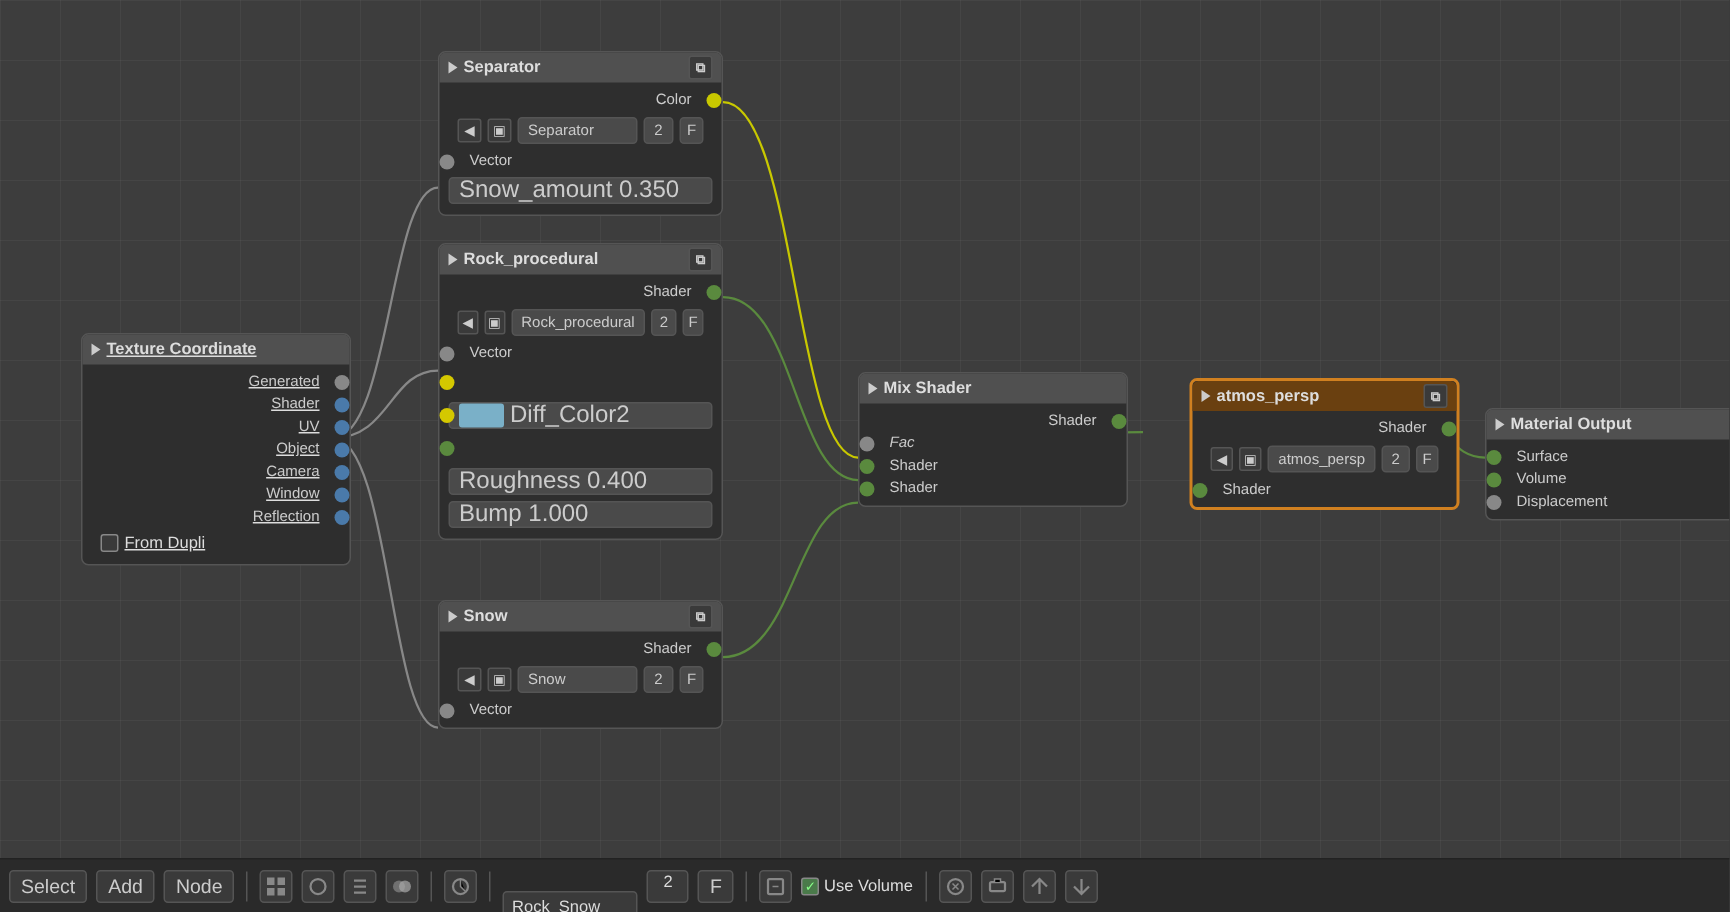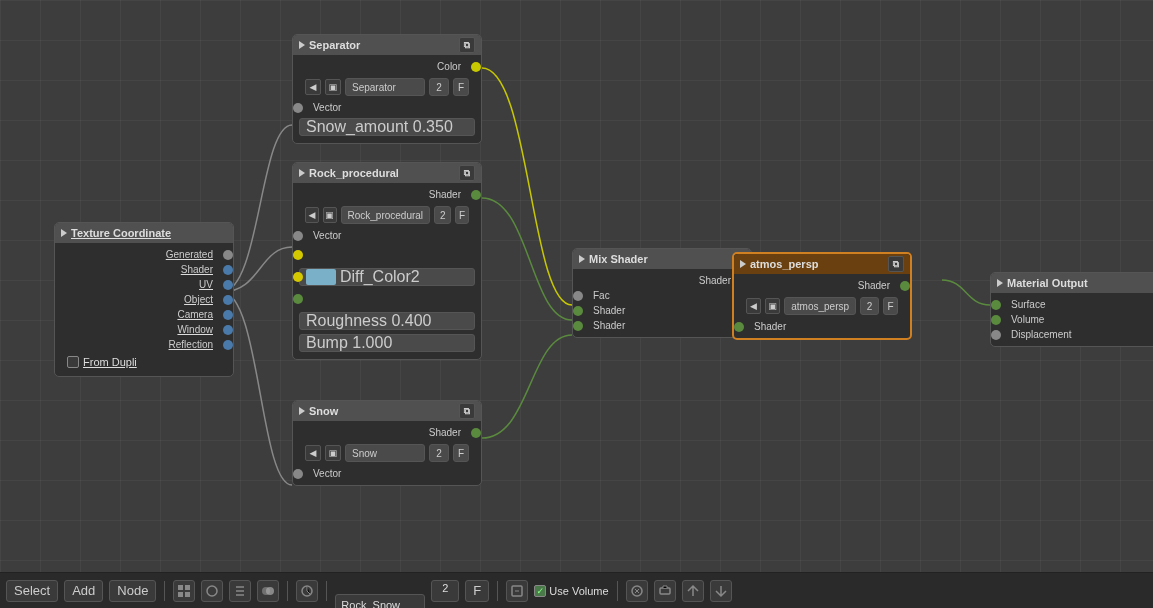--- a/index.html
+++ b/index.html
@@ -262,21 +262,21 @@
 
     
     .mix-shader-node {
       left: 572px;
       top: 248px;
       width: 135px;
     }
 
     
     .atmos-node {
-      left: 732px;
+      left: 793px;
       top: 252px;
       width: 180px;
       border: 2px solid #d08020;
     }
 
     
     .material-node {
       left: 990px;
       top: 272px;
       width: 155px;
@@ -508,21 +508,21 @@
   <div class="node mix-shader-node">
     <div class="node-header">
       <span class="node-header-triangle"></span>
       <span>Mix Shader</span>
     </div>
     <div class="node-body">
       <div class="node-output-row" style="position:relative;">
         <span>Shader</span>
         <div class="dot-right" style="background:#5a8a3e;position:absolute;right:-6px;top:50%;transform:translateY(-50%);width:10px;height:10px;border-radius:50%;"></div>
       </div>
-      <div class="node-input-row" style="position:relative;">
+      <div class="node-input-row" style="position:relative;font-style:italic;">
         <div class="dot-left" style="background:#888;position:absolute;left:-6px;top:50%;transform:translateY(-50%);width:10px;height:10px;border-radius:50%;"></div>
         <span>Fac</span>
       </div>
       <div class="node-input-row" style="position:relative;">
         <div class="dot-left" style="background:#5a8a3e;position:absolute;left:-6px;top:50%;transform:translateY(-50%);width:10px;height:10px;border-radius:50%;"></div>
         <span>Shader</span>
       </div>
       <div class="node-input-row" style="position:relative;">
         <div class="dot-left" style="background:#5a8a3e;position:absolute;left:-6px;top:50%;transform:translateY(-50%);width:10px;height:10px;border-radius:50%;"></div>
         <span>Shader</span>

